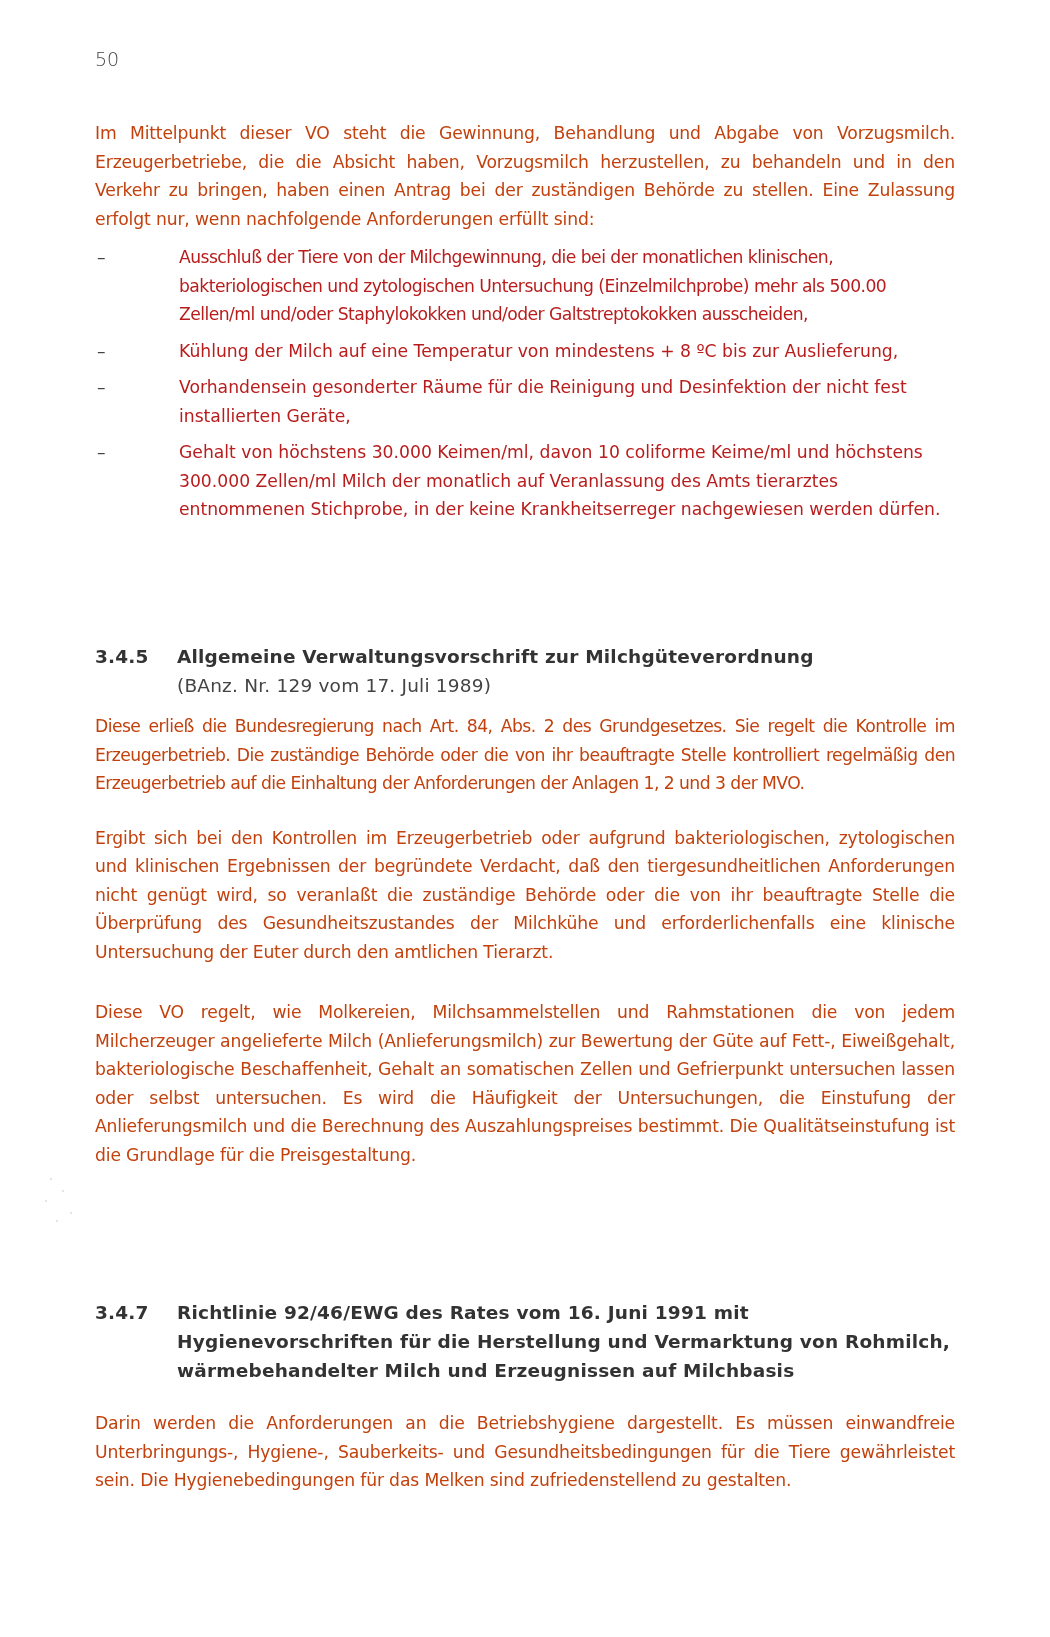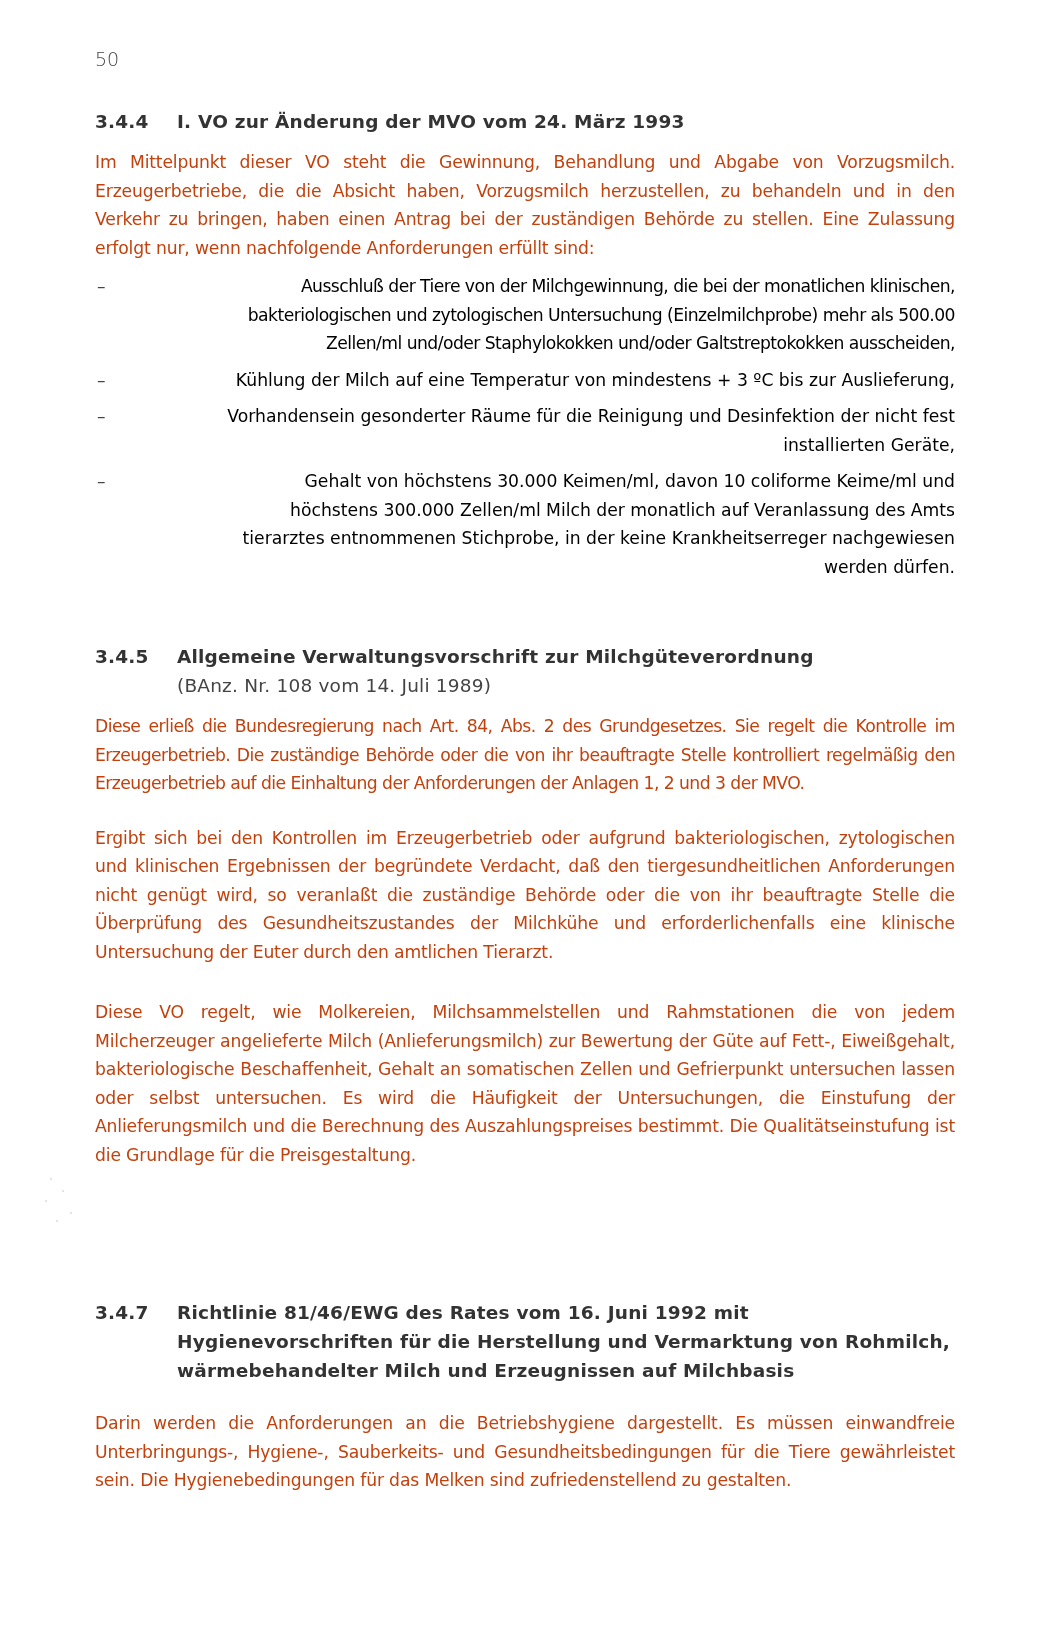--- a/index.html
+++ b/index.html
@@ -79,23 +79,22 @@
       flex: 0 0 82px;
       font-size: 17px;
       line-height: 28.5px;
       color: #444;
       padding-left: 2px;
     }
     .list-item .text {
       flex: 1;
       font-size: 17.2px;
       line-height: 28.5px;
-      color: #000000;
-      text-align: right;
-      margin-left: 40px;
+      color: #b91c1c;
+      text-align: left;
     }
     .list-item .text.tight { letter-spacing: -0.55px; }
     .specks {
       position: absolute;
       left: 40px; top: 1170px;
       width: 50px; height: 60px;
       opacity: 0.35;
     }
     .speck {
       position: absolute;
@@ -105,65 +104,61 @@
     }
   </style>
 </head>
 <body>
 
 <div class="page">
 
   <div class="page-number">50</div>
 
   <section class="section" style="top:107px;">
-    <div class="heading">
-      <span class="num">3.4.4</span>
-      <span class="title">I. VO zur Änderung der MVO vom 24. März 1993</span>
-    </div>
     <p class="para" style="margin-top:12px;">Im Mittelpunkt dieser VO steht die Gewinnung, Behandlung und Abgabe von Vorzugsmilch. Erzeugerbetriebe, die die Absicht haben, Vorzugsmilch herzustellen, zu behandeln und in den Verkehr zu bringen, haben einen Antrag bei der zuständigen Behörde zu stellen. Eine Zulassung erfolgt nur, wenn nachfolgende Anforderungen erfüllt sind:</p>
     <ul class="list">
       <li class="list-item">
         <span class="dash">–</span>
         <span class="text tight">Ausschluß der Tiere von der Milchgewinnung, die bei der monatlichen klinischen, bakteriologischen und zytologischen Untersuchung (Einzelmilchprobe) mehr als 500.00 Zellen/ml und/oder Staphylokokken und/oder Galtstreptokokken ausscheiden,</span>
       </li>
       <li class="list-item">
         <span class="dash">–</span>
-        <span class="text">Kühlung der Milch auf eine Temperatur von mindestens + 3 ºC bis zur Auslieferung,</span>
+        <span class="text">Kühlung der Milch auf eine Temperatur von mindestens + 8 ºC bis zur Auslieferung,</span>
       </li>
       <li class="list-item">
         <span class="dash">–</span>
         <span class="text">Vorhandensein gesonderter Räume für die Reinigung und Desinfektion der nicht fest installierten Geräte,</span>
       </li>
       <li class="list-item">
         <span class="dash">–</span>
         <span class="text">Gehalt von höchstens 30.000 Keimen/ml, davon 10 coliforme Keime/ml und höchstens 300.000 Zellen/ml Milch der monatlich auf Veranlassung des Amts tierarztes  entnommenen Stichprobe, in der keine Krankheitserreger nachgewiesen werden dürfen.</span>
       </li>
     </ul>
   </section>
 
   <section class="section" style="top:642px;">
     <div class="heading">
       <span class="num">3.4.5</span>
       <span class="title">
         <span>Allgemeine Verwaltungsvorschrift zur Milchgüteverordnung</span>
-        <span class="sub">(BAnz. Nr. 108 vom 14. Juli 1989)</span>
+        <span class="sub">(BAnz. Nr. 129 vom 17. Juli 1989)</span>
       </span>
     </div>
     <p class="para tight" style="margin-top:12px;">Diese erließ die Bundesregierung nach Art. 84, Abs. 2 des Grundgesetzes. Sie regelt die Kontrolle im Erzeugerbetrieb. Die zuständige Behörde oder die von ihr beauftragte Stelle kontrolliert regelmäßig den Erzeugerbetrieb auf die Einhaltung der Anforderungen der Anlagen 1, 2 und 3 der MVO.</p>
     <p class="para">Ergibt sich bei den Kontrollen im Erzeugerbetrieb oder aufgrund bakteriologischen, zytologischen und klinischen Ergebnissen der begründete Verdacht, daß den tiergesundheitlichen Anforderungen nicht genügt wird, so veranlaßt die zuständige Behörde oder die von ihr beauftragte Stelle die Überprüfung des Gesundheitszustandes der Milchkühe und erforderlichenfalls eine klinische Untersuchung der Euter durch den amtlichen Tierarzt.</p>
   </section>
 
   <section class="section" style="top:986px;">
     <p class="para" style="margin-top:12px;">Diese VO regelt, wie Molkereien, Milchsammelstellen und Rahmstationen die von jedem Milcherzeuger angelieferte Milch (Anlieferungsmilch) zur Bewertung der Güte auf Fett-, Eiweißgehalt, bakteriologische Beschaffenheit, Gehalt an somatischen Zellen und Gefrierpunkt untersuchen lassen oder selbst untersuchen. Es wird die Häufigkeit der Untersuchungen, die Einstufung der Anlieferungsmilch und die Berechnung des Auszahlungspreises bestimmt. Die Qualitätseinstufung ist die Grundlage für die Preisgestaltung.</p>
   </section>
 
   <section class="section" style="top:1298px;">
     <div class="heading">
       <span class="num">3.4.7</span>
-      <span class="title">Richtlinie 81/46/EWG des Rates vom 16. Juni 1992 mit Hygienevorschriften für die Herstellung und Vermarktung von Rohmilch, wärmebehandelter Milch und Erzeugnissen auf Milchbasis</span>
+      <span class="title">Richtlinie 92/46/EWG des Rates vom 16. Juni 1991 mit Hygienevorschriften für die Herstellung und Vermarktung von Rohmilch, wärmebehandelter Milch und Erzeugnissen auf Milchbasis</span>
     </div>
     <p class="para" style="margin-top:24px;">Darin werden die Anforderungen an die Betriebshygiene dargestellt. Es müssen einwandfreie Unterbringungs-, Hygiene-, Sauberkeits- und Gesundheitsbedingungen für die Tiere gewährleistet sein. Die Hygienebedingungen für das Melken sind zufriedenstellend zu gestalten.</p>
   </section>
 
   <div class="specks">
     <span class="speck" style="left:10px;top:8px;"></span>
     <span class="speck" style="left:22px;top:20px;"></span>
     <span class="speck" style="left:5px;top:30px;"></span>
     <span class="speck" style="left:30px;top:42px;"></span>
     <span class="speck" style="left:16px;top:50px;"></span>

